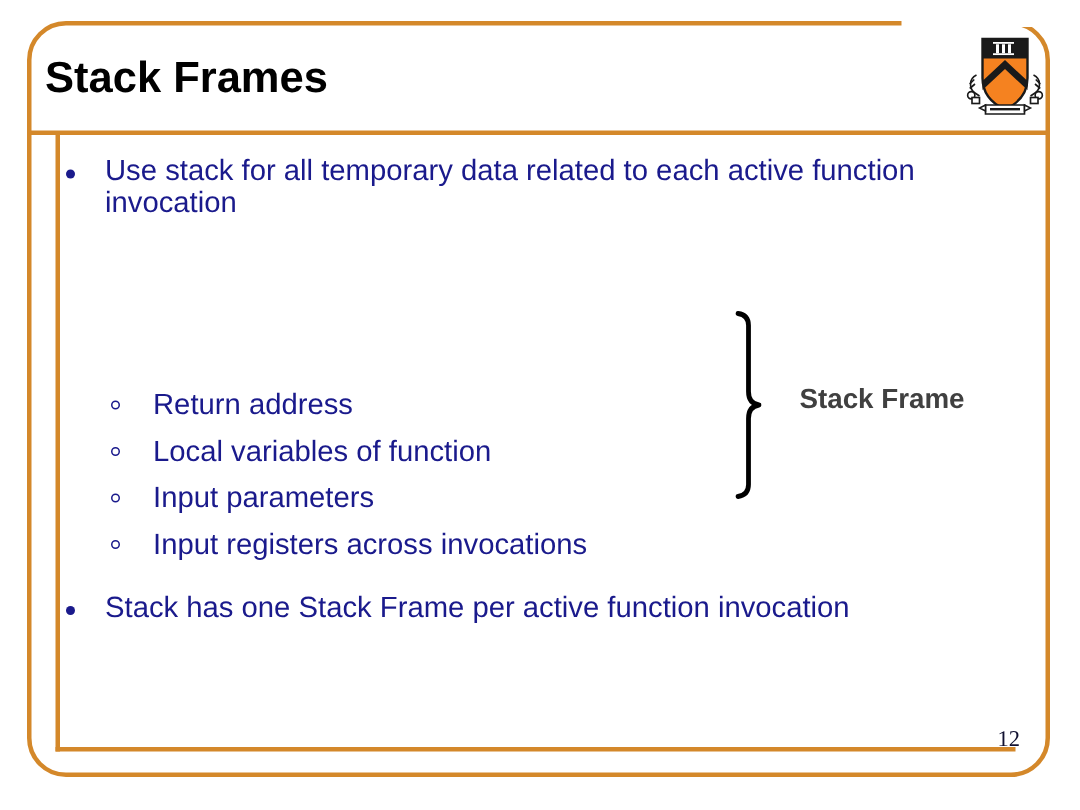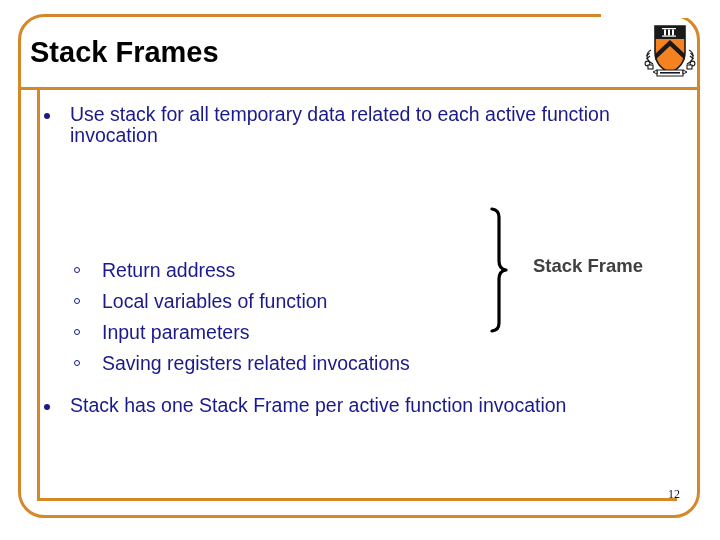--- a/index.html
+++ b/index.html
@@ -172,21 +172,21 @@
     white-space: nowrap;
   }
 
   
   .page-num {
     position: absolute;
     left: 680px;
     top: 502px;
     transform: translate(-100%, -100%);
     font-family: "Liberation Serif", serif;
-    font-size: 12px;
+    font-size: 15px;
     color: #101030;
   }
 </style>
 </head>
 <body>
 
 <div class="slide">
 
   <div class="frame-outer"></div>
   <div class="frame-mask-tr"></div>
@@ -253,21 +253,21 @@
       <div class="sub-item">
         <span class="ring"></span>
         <span class="txt">Local variables of function</span>
       </div>
       <div class="sub-item">
         <span class="ring"></span>
         <span class="txt">Input parameters</span>
       </div>
       <div class="sub-item">
         <span class="ring"></span>
-        <span class="txt">Saving registers related invocations</span>
+        <span class="txt">Input registers across invocations</span>
       </div>
     </div>
 
     <div class="brace">
       <svg viewBox="0 0 26 128" width="26" height="128" aria-hidden="true">
         <path d="M4 3
                  q7 1 7 8
                  v44
                  q0 8 7 9
                  q-7 1 -7 9

